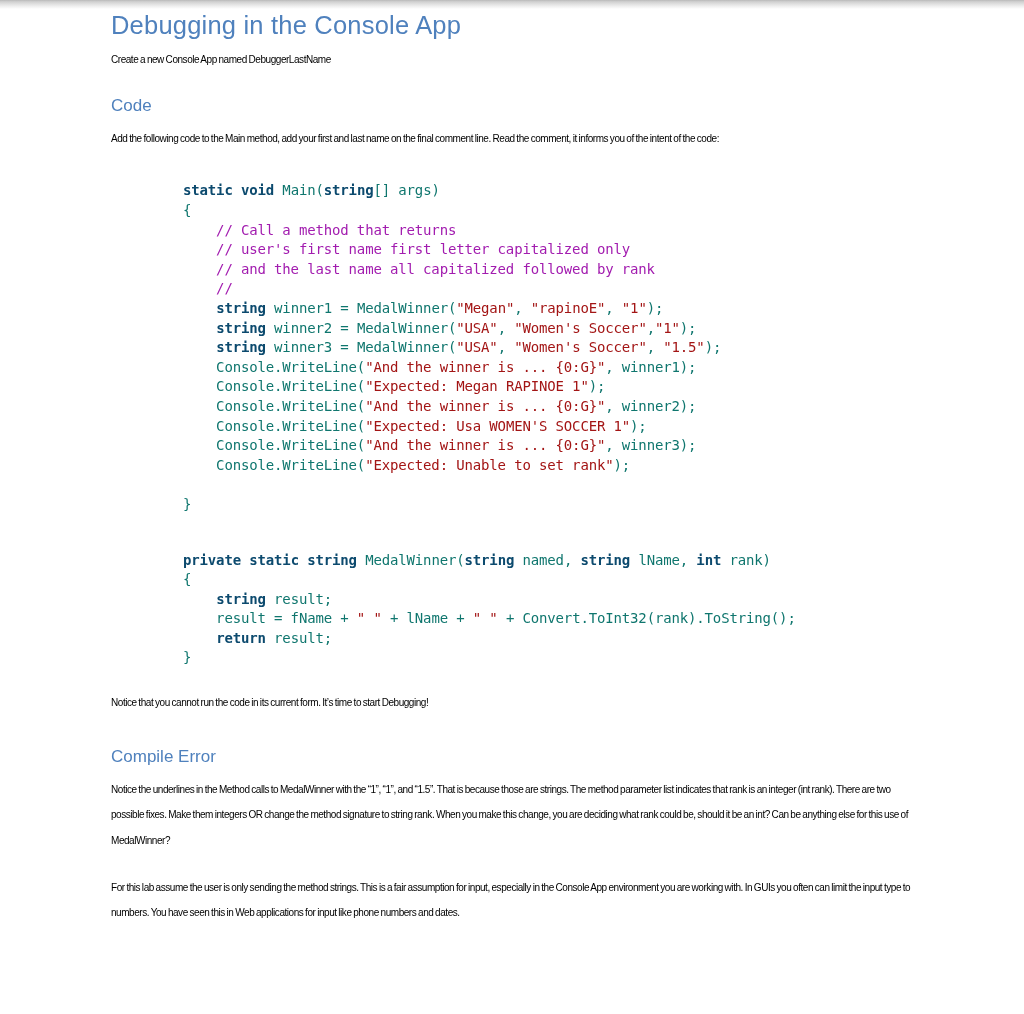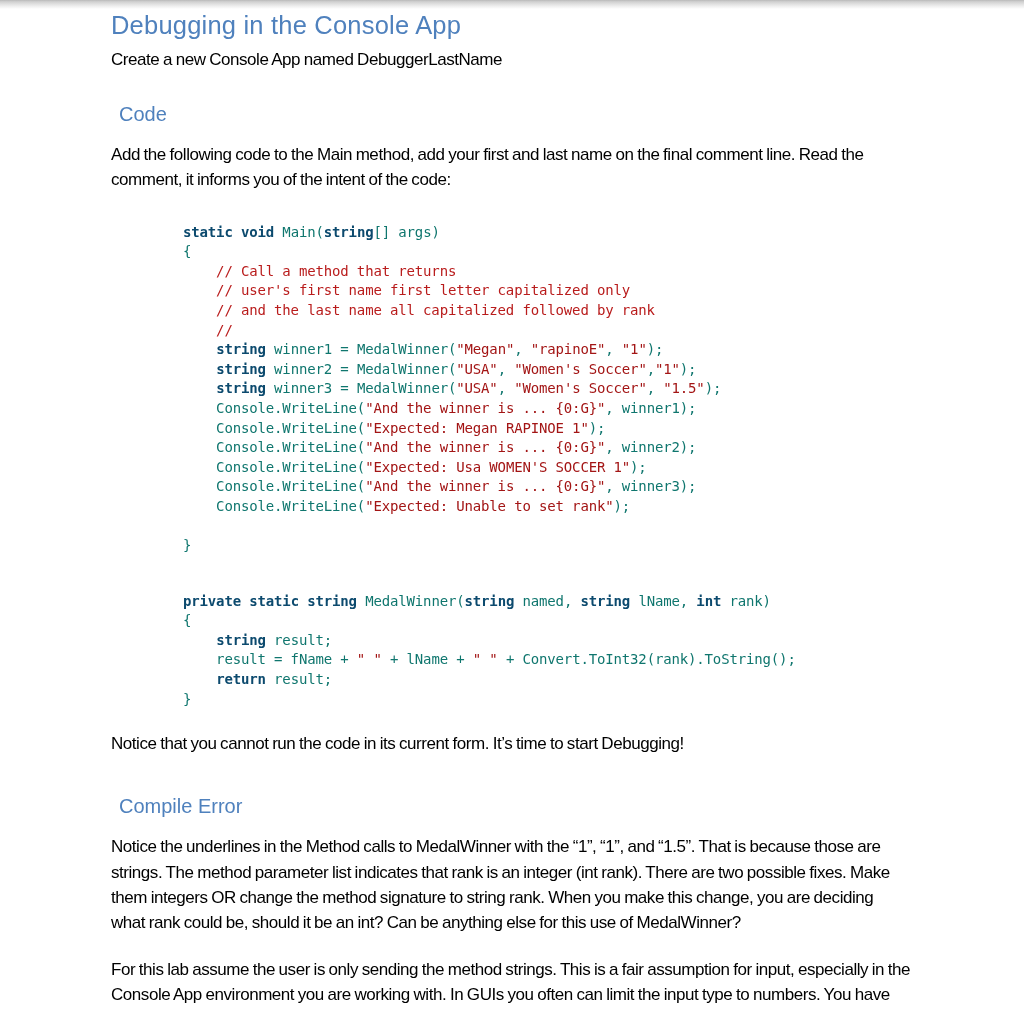--- a/index.html
+++ b/index.html
@@ -44,30 +44,30 @@
     color: #4f81bd;
     letter-spacing: 0.2px;
     margin: 0;
     padding: 0;
     line-height: 30px;
     position: relative;
     top: 1px;
   }
   h2.section-head {
     font-family: "Liberation Sans", sans-serif;
-    font-size: 20px;
+    font-size: 17px;
     font-weight: 400;
     color: #4f81bd;
-    margin: 8px;
+    margin: 0;
     padding: 0;
     line-height: 24px;
   }
   p.body-text {
     font-family: "Liberation Sans", sans-serif;
-    font-size: 17px;
+    font-size: 10px;
     font-weight: 400;
     color: #000000;
     line-height: 25.2px;
     margin: 0;
     padding: 0;
     letter-spacing: -0.45px;
     word-spacing: -0.6px;
   }
   .gap-sm { height: 8px; }
   .gap-md { height: 14px; }
@@ -81,21 +81,21 @@
     color: #1a1a1a;
     margin: 0;
     padding: 0;
     white-space: pre;
     letter-spacing: -0.15px;
   }
   pre.code-main { margin-left: 72px; }
   pre.code-method { margin-left: 72px; }
 
   .kw  { color: #0c4a6e; font-weight: bold; }
-  .cm  { color: #b91c1c; }
+  .cm  { color: #a21caf; }
   .str { color: #a31515; }
   .pl  { color: #0f766e; }
 
   
   .squiggle {
     position: relative;
     display: inline-block;
   }
   .squiggle::after {
     content: "";

